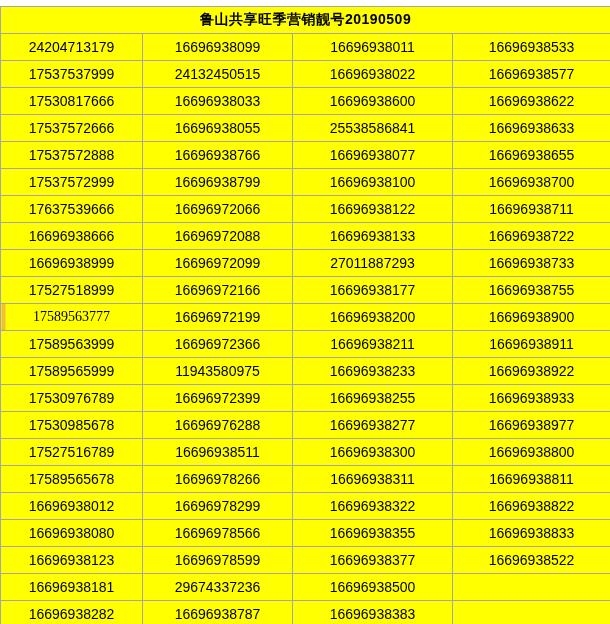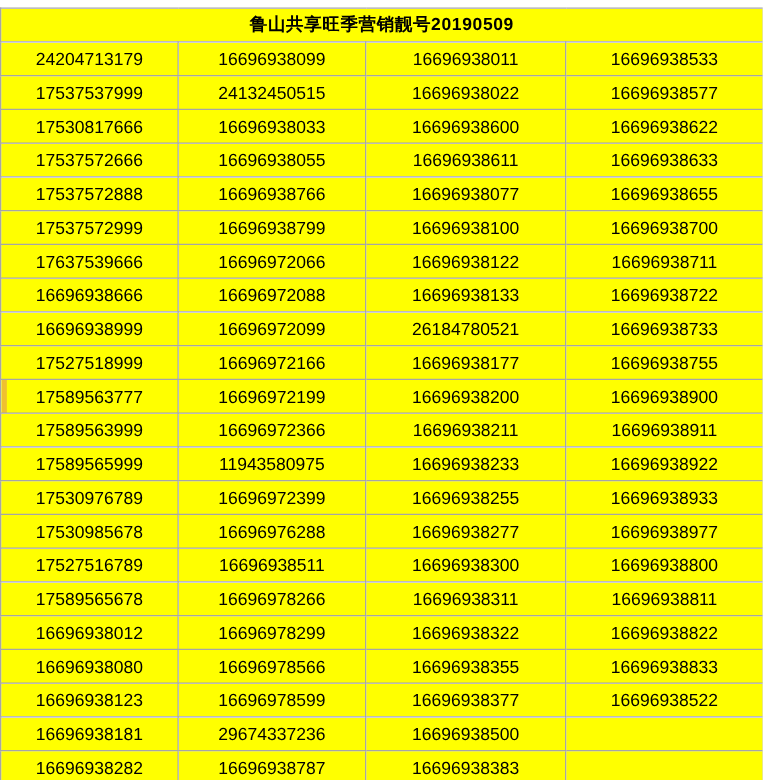--- a/index.html
+++ b/index.html
@@ -54,20 +54,21 @@
   .col0 { width: 142px; }
   .col1 { width: 150px; }
   .col2 { width: 160px; }
   .col3 { width: 158px; }
   .top-strip {
     height: 6px;
     background: #ffffff;
   }
   .highlight-cell {
     background: linear-gradient(to right, #f0c030 0px, #f0c030 4px, #ffff00 4px) !important;
+    font-family: Liberation Serif, serif;
   }
 </style>
 </head>
 <body>
 
 <div class="sheet">
   <div class="top-strip"></div>
   <table class="grid">
     <colgroup>
       <col class="col0">
@@ -93,21 +94,21 @@
         </tr>
         <tr>
           <td>17530817666</td>
           <td>16696938033</td>
           <td>16696938600</td>
           <td>16696938622</td>
         </tr>
         <tr>
           <td>17537572666</td>
           <td>16696938055</td>
-          <td>16696938611</td>
+          <td>25538586841</td>
           <td>16696938633</td>
         </tr>
         <tr>
           <td>17537572888</td>
           <td>16696938766</td>
           <td>16696938077</td>
           <td>16696938655</td>
         </tr>
         <tr>
           <td>17537572999</td>
@@ -123,21 +124,21 @@
         </tr>
         <tr>
           <td>16696938666</td>
           <td>16696972088</td>
           <td>16696938133</td>
           <td>16696938722</td>
         </tr>
         <tr>
           <td>16696938999</td>
           <td>16696972099</td>
-          <td>26184780521</td>
+          <td>27011887293</td>
           <td>16696938733</td>
         </tr>
         <tr>
           <td>17527518999</td>
           <td>16696972166</td>
           <td>16696938177</td>
           <td>16696938755</td>
         </tr>
         <tr>
           <td class="highlight-cell">17589563777</td>

